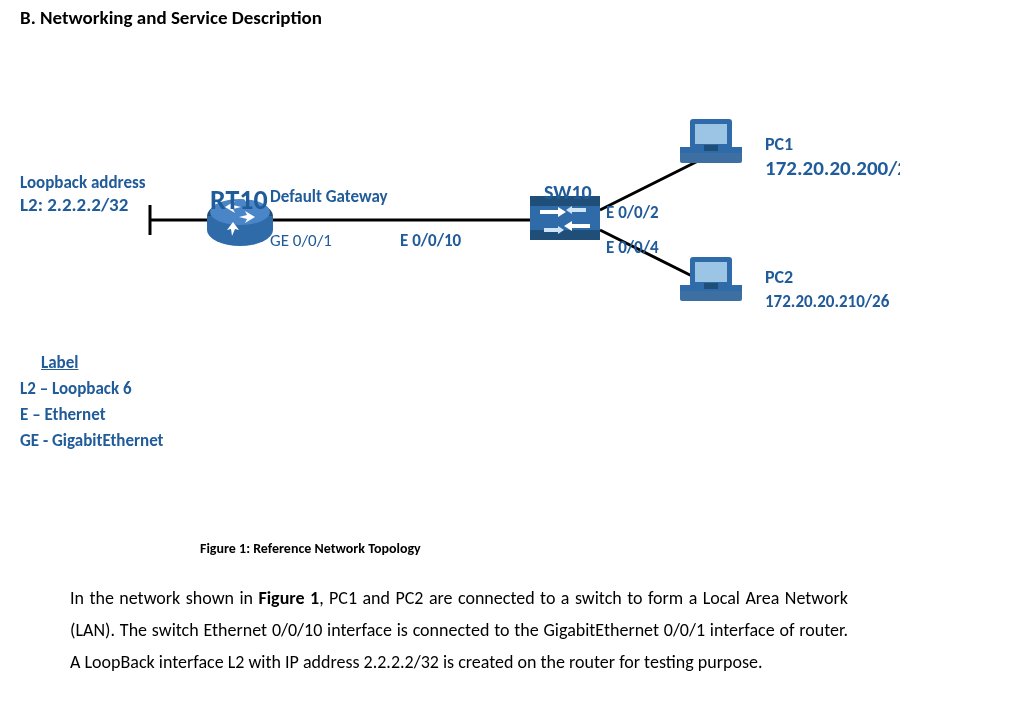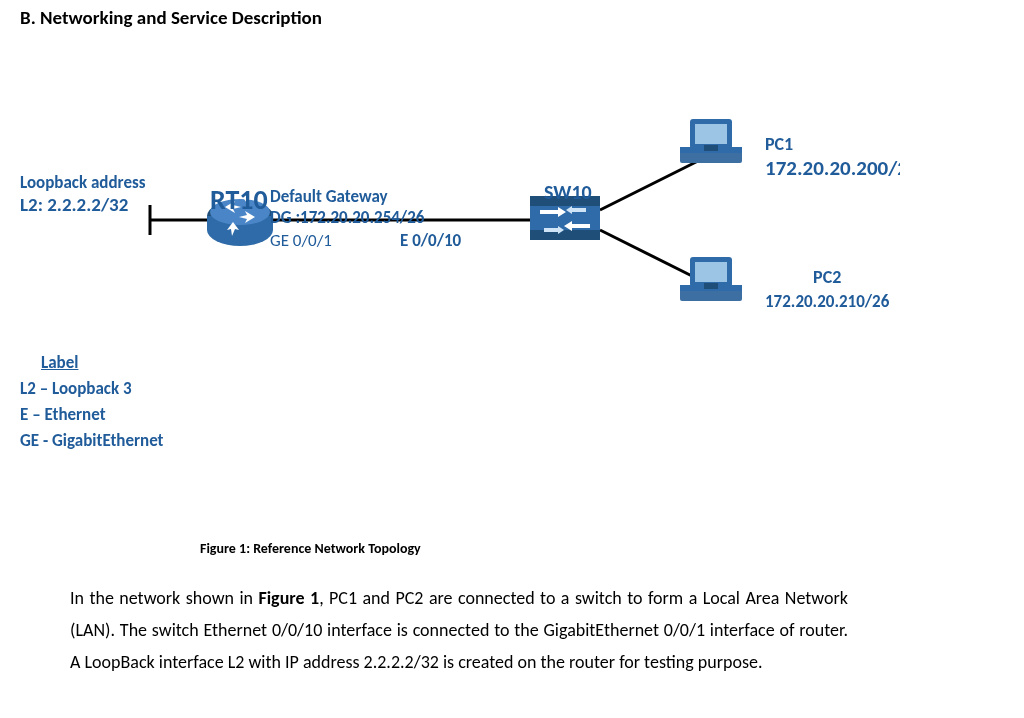--- a/index.html
+++ b/index.html
@@ -40,21 +40,21 @@
     top: 172px;
     font-size: 17px;
   }
   .rt-title { position:absolute; left:210px; top:182px; font-size:28px; font-weight:700; color:#205b9a;}
   .dg-block { position:absolute; left:270px; top:186px; font-size:17px; }
   .sw-title { position:absolute; left:544px; top:180px; font-size:20px; font-weight:700; color:#205b9a;}
   .ge-label { position:absolute; left:270px; top:230px; font-size:17px; font-weight:400; color:#205b9a;}
   .e0010 { position:absolute; left:400px; top:230px; font-size:17px; font-weight:700; color:#205b9a;}
   .mid-block { position:absolute; left:606px; top:195px; font-size:17px; font-weight:700; color:#205b9a; line-height:35px;}
   .pc1-block { position:absolute; left:765px; top:132px; font-size:18px; font-weight:700; color:#205b9a; line-height:24px;}
-  .pc2-block { position:absolute; left:765px; top:265px; font-size:18px; font-weight:700; color:#205b9a; line-height:24px;text-align:center;}
+  .pc2-block { position:absolute; left:765px; top:265px; font-size:18px; font-weight:700; color:#205b9a; line-height:24px;}
   .figure-caption { position:absolute; left:200px; top:540px; font-size:14px;}
   .body-text {
     position: absolute;
     left: 70px;
     right: 52px;
     top: 582px;
     font-size: 18px;
     line-height: 32px;
     text-align: justify;
   }
@@ -116,41 +116,44 @@
 
   <div class="router-txt">
     <span class="blue">Loopback address</span><br>
     <span class="blue" style="font-size:19px">L2: 2.2.2.2/32</span>
   </div>
 
   <div class="rt-title">RT10</div>
 
   <div class="dg-block">
     <span class="blue">Default Gateway</span><br>
-    <span class="blue">DG :172.20.20.254/26</span>
   </div>
 
   <div class="ge-label">GE 0/0/1</div>
   <div class="e0010">E 0/0/10</div>
   <div class="sw-title">SW10</div>
 
+  <div class="mid-block">
+    <span>E 0/0/2</span><br>
+    <span>E 0/0/4</span>
+  </div>
 
   <div class="pc1-block">
     <span>PC1</span><br>
     <span style="font-size:21px">172.20.20.200/26</span>
   </div>
 
   <div class="pc2-block">
     <span>PC2</span><br>
     <span style="font-size:17px">172.20.20.210/26</span>
   </div>
 
   <div class="label-block">
     <span class="label-heading">Label</span><br>
-    <span class="blue">L2 – Loopback 3</span><br>
+    <span class="blue">L2 – Loopback 6</span><br>
     <span class="blue">E – Ethernet</span><br>
     <span class="blue">GE - GigabitEthernet</span><br>
   </div>
 
   <div class="figure-caption">
     <b>Figure 1</b><b>: Reference Network Topology</b>
   </div>
 
   <div class="body-text">
     <span>In the network shown in </span><b>Figure 1</b><span>, PC1 and PC2 are connected to a switch to form a Local Area Network (LAN).  The switch Ethernet 0/0/10 interface is connected to the GigabitEthernet 0/0/1 interface of router. A LoopBack interface L2 with IP address 2.2.2.2/32 is created on the router for testing purpose.</span>

